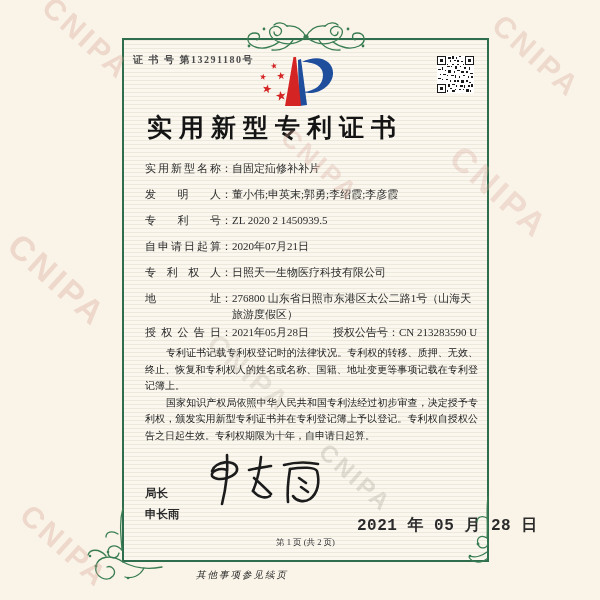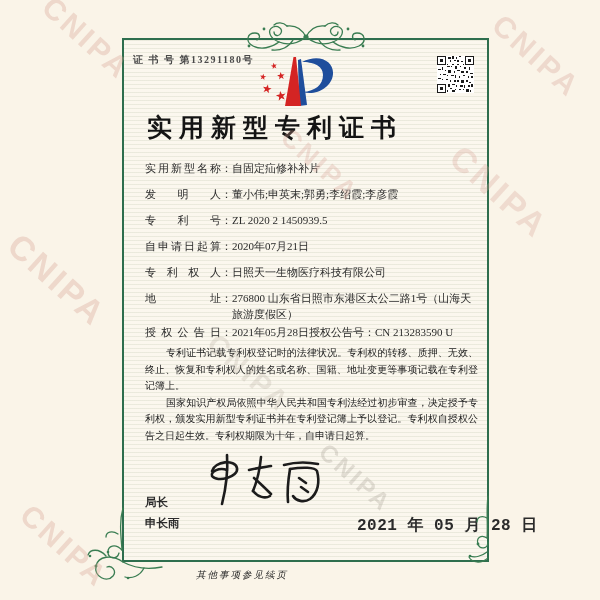--- a/index.html
+++ b/index.html
@@ -35,25 +35,25 @@
   .fields{position:absolute;left:145px;top:160px;width:334px;z-index:3;font-size:11px;font-weight:400;}
   .frow{line-height:16px;margin-bottom:10px;display:flex;align-items:flex-start;}
   .frow.addr{margin-bottom:2px;}
   .flabel{
     display:inline-block;width:76px;flex:0 0 76px;
     text-align:justify;text-align-last:justify;-moz-text-align-last:justify;
   }
   .fcolon{flex:0 0 auto;}
   .fvalue{display:inline-block;max-width:246px;}
   .grow{display:flex;line-height:16px;}
-  .g2{display:flex;}
+  .g2{margin-left:24px;display:flex;}
   .paras{position:absolute;left:145px;top:345px;width:333px;z-index:3;
     font-size:10px;line-height:16.5px;text-align:justify;color:#222;}
   .paras p{margin:0;text-indent:21px;}
-  .director{position:absolute;left:145px;top:483px;z-index:3;font-size:11.5px;font-weight:700;line-height:21px;margin-top:9px;}
+  .director{position:absolute;left:145px;top:483px;z-index:3;font-size:11.5px;font-weight:700;line-height:21px;}
   .sig{position:absolute;left:197px;top:452px;z-index:3;}
   .gdate{position:absolute;left:357px;top:515px;z-index:3;font-size:16px;font-weight:600;letter-spacing:.5px;font-family:Liberation Mono, monospace;}
   .pageno{position:absolute;left:122px;top:537px;width:367px;text-align:center;font-size:8.5px;color:#333;z-index:3;}
   .footnote{position:absolute;left:0;top:569px;width:484px;text-align:center;
     font-size:9.5px;letter-spacing:2px;color:#222;z-index:3;font-style:italic;}
 </style>
 </head>
 <body>
 
 <div class="page">
@@ -272,16 +272,17 @@
       <path d="M87,13 C98,10 111,10 121,12"></path>
       <path d="M93,17 C91,29 90,39 91,50"></path>
       <path d="M93,17 C105,15 118,15 120,19 C123,30 121,41 113,47 C107,51 99,49 96,44"></path>
       <path d="M102,26 L109,31"></path>
       <path d="M104,35 L111,40"></path>
     </g>
   </svg>
 
   <div class="gdate">2021 年 05 月 28 日</div>
 
+  <div class="pageno">第 1 页 (共 2 页)</div>
 
   <div class="footnote">其他事项参见续页</div>
 
 </div>
 
 </body></html>

